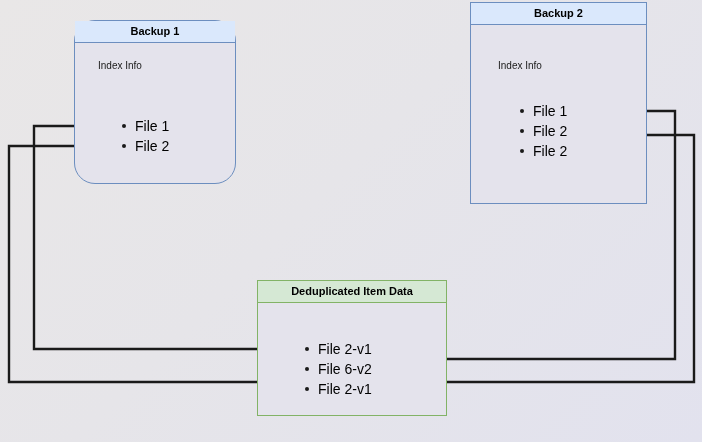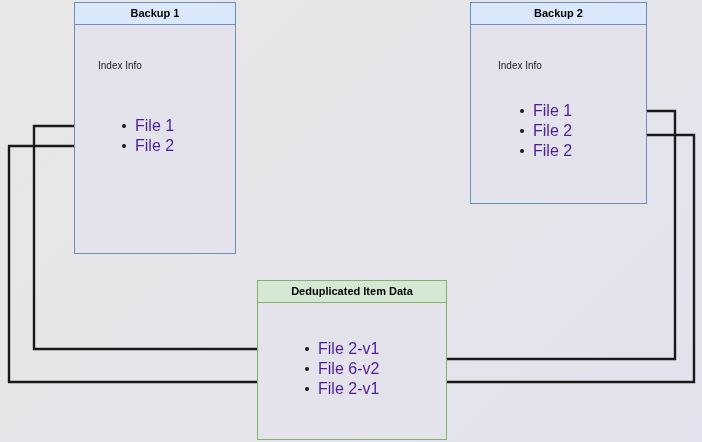--- a/index.html
+++ b/index.html
@@ -52,43 +52,43 @@
     white-space: nowrap;
   }
 
   .file-list {
     position: absolute;
     margin: 0;
     padding: 0;
     list-style: none;
   }
   .file-list li {
-    font-size: 16px;
-    color: #4c1d95;
+    font-size: 14px;
+    color: #000000;
     line-height: 20px;
     white-space: nowrap;
     position: relative;
     padding-left: 15px;
     text-align: right;
   }
   .file-list li::before {
     content: "";
     position: absolute;
     left: 2px;
     top: 8px;
     width: 4px;
     height: 4px;
     border-radius: 50%;
     background: #1a1a1a;
   }
 
   
-  #backup1 { left: 74px;  top: 2px;  width: 162px; height: 252px; }
+  #backup1 { left: 74px;  top: 20px;  width: 162px; height: 164px; border-radius: 21px; }
   #backup2 { left: 470px; top: 2px;  width: 177px; height: 202px; }
-  #dedup   { left: 257px; top: 280px; width: 190px; height: 160px; }
+  #dedup   { left: 257px; top: 280px; width: 190px; height: 136px; }
 
   #backup1-index { left: 98px;  top: 60px; }
   #backup2-index { left: 498px; top: 60px; }
 
   #backup1-files { left: 120px; top: 116px; }
   #backup2-files { left: 518px; top: 101px; }
   #dedup-files   { left: 303px; top: 339px; }
 
   
   #wires {

